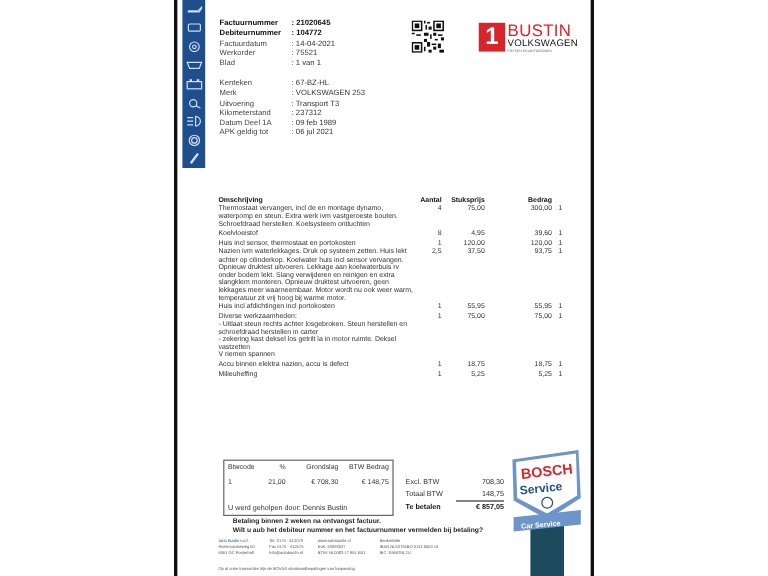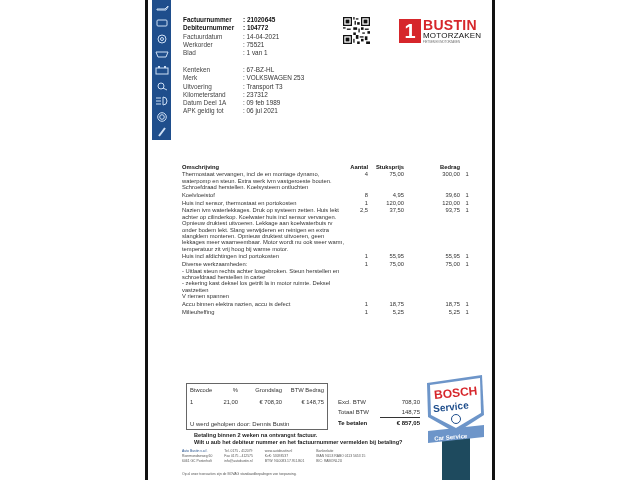--- a/index.html
+++ b/index.html
@@ -11,21 +11,21 @@
   .sidebar .ic{width:15px;height:10px;display:flex;align-items:center;justify-content:center;}
   .sidebar svg{width:14px;height:10px;}
   .info{position:absolute;left:35px;font-size:6.4px;line-height:8.3px;}
   .info .row{display:flex;}
   .info .lbl{width:60px;color:#444;}
   .info .val{color:#333;}
   .info .bold .lbl,.info .bold .val{font-weight:bold;color:#111;}
   .qr{position:absolute;left:195px;top:17px;width:27px;height:27px;}
   .logo{position:absolute;left:251px;top:19px;width:92px;height:24px;}
   .logo .box{position:absolute;left:0;top:0;width:22px;height:24px;background:#d6262b;color:#fff;font-weight:bold;font-size:20px;line-height:24px;text-align:center;}
-  .logo .b1{position:absolute;left:24px;top:-2px;font-size:14px;font-weight:bold;color:#d6262b;letter-spacing:0.3px;}
+  .logo .b1{position:absolute;left:24px;top:-2px;font-size:14px;font-weight:normal;color:#d6262b;letter-spacing:0.3px;}
   .logo .b2{position:absolute;left:24px;top:12px;font-size:8px;color:#111;letter-spacing:0.2px;}
   .logo .b3{position:absolute;left:24px;top:21px;font-size:2.8px;color:#666;white-space:nowrap;}
   .lines{position:absolute;left:34px;top:164px;width:300px;font-size:5.8px;line-height:6.4px;}
   .lines .hdr{display:flex;font-weight:bold;color:#111;margin-bottom:1px;}
   .lines .item{display:flex;margin-bottom:1.3px;color:#333;}
   .c-desc{width:164px;}
   .c-qty{width:22px;text-align:right;}
   .c-price{width:36px;text-align:right;}
   .c-amt{width:56px;text-align:right;}
   .c-code{width:14px;text-align:center;}
@@ -194,21 +194,21 @@
       <rect x="14" y="17" width="2" height="2"></rect>
         <rect x="17" y="15" width="2" height="3"></rect>
         <rect x="18" y="19" width="3" height="2"></rect>
         <rect x="11" y="19" width="2" height="2"></rect>
     </g>
   </svg>
 
   <div class="logo">
     <div class="box">1</div>
     <div class="b1">BUSTIN</div>
-    <div class="b2">MOTORZAKEN</div>
+    <div class="b2">VOLKSWAGEN</div>
     <div class="b3">FIETSEN EN MOTORZAKEN</div>
   </div>
 
   <div class="lines">
     <div class="hdr">
       <span class="c-desc">Omschrijving</span>
       <span class="c-qty">Aantal</span>
       <span class="c-price">Stuksprijs</span>
       <span class="c-amt">Bedrag</span>
       <span class="c-code"></span>

